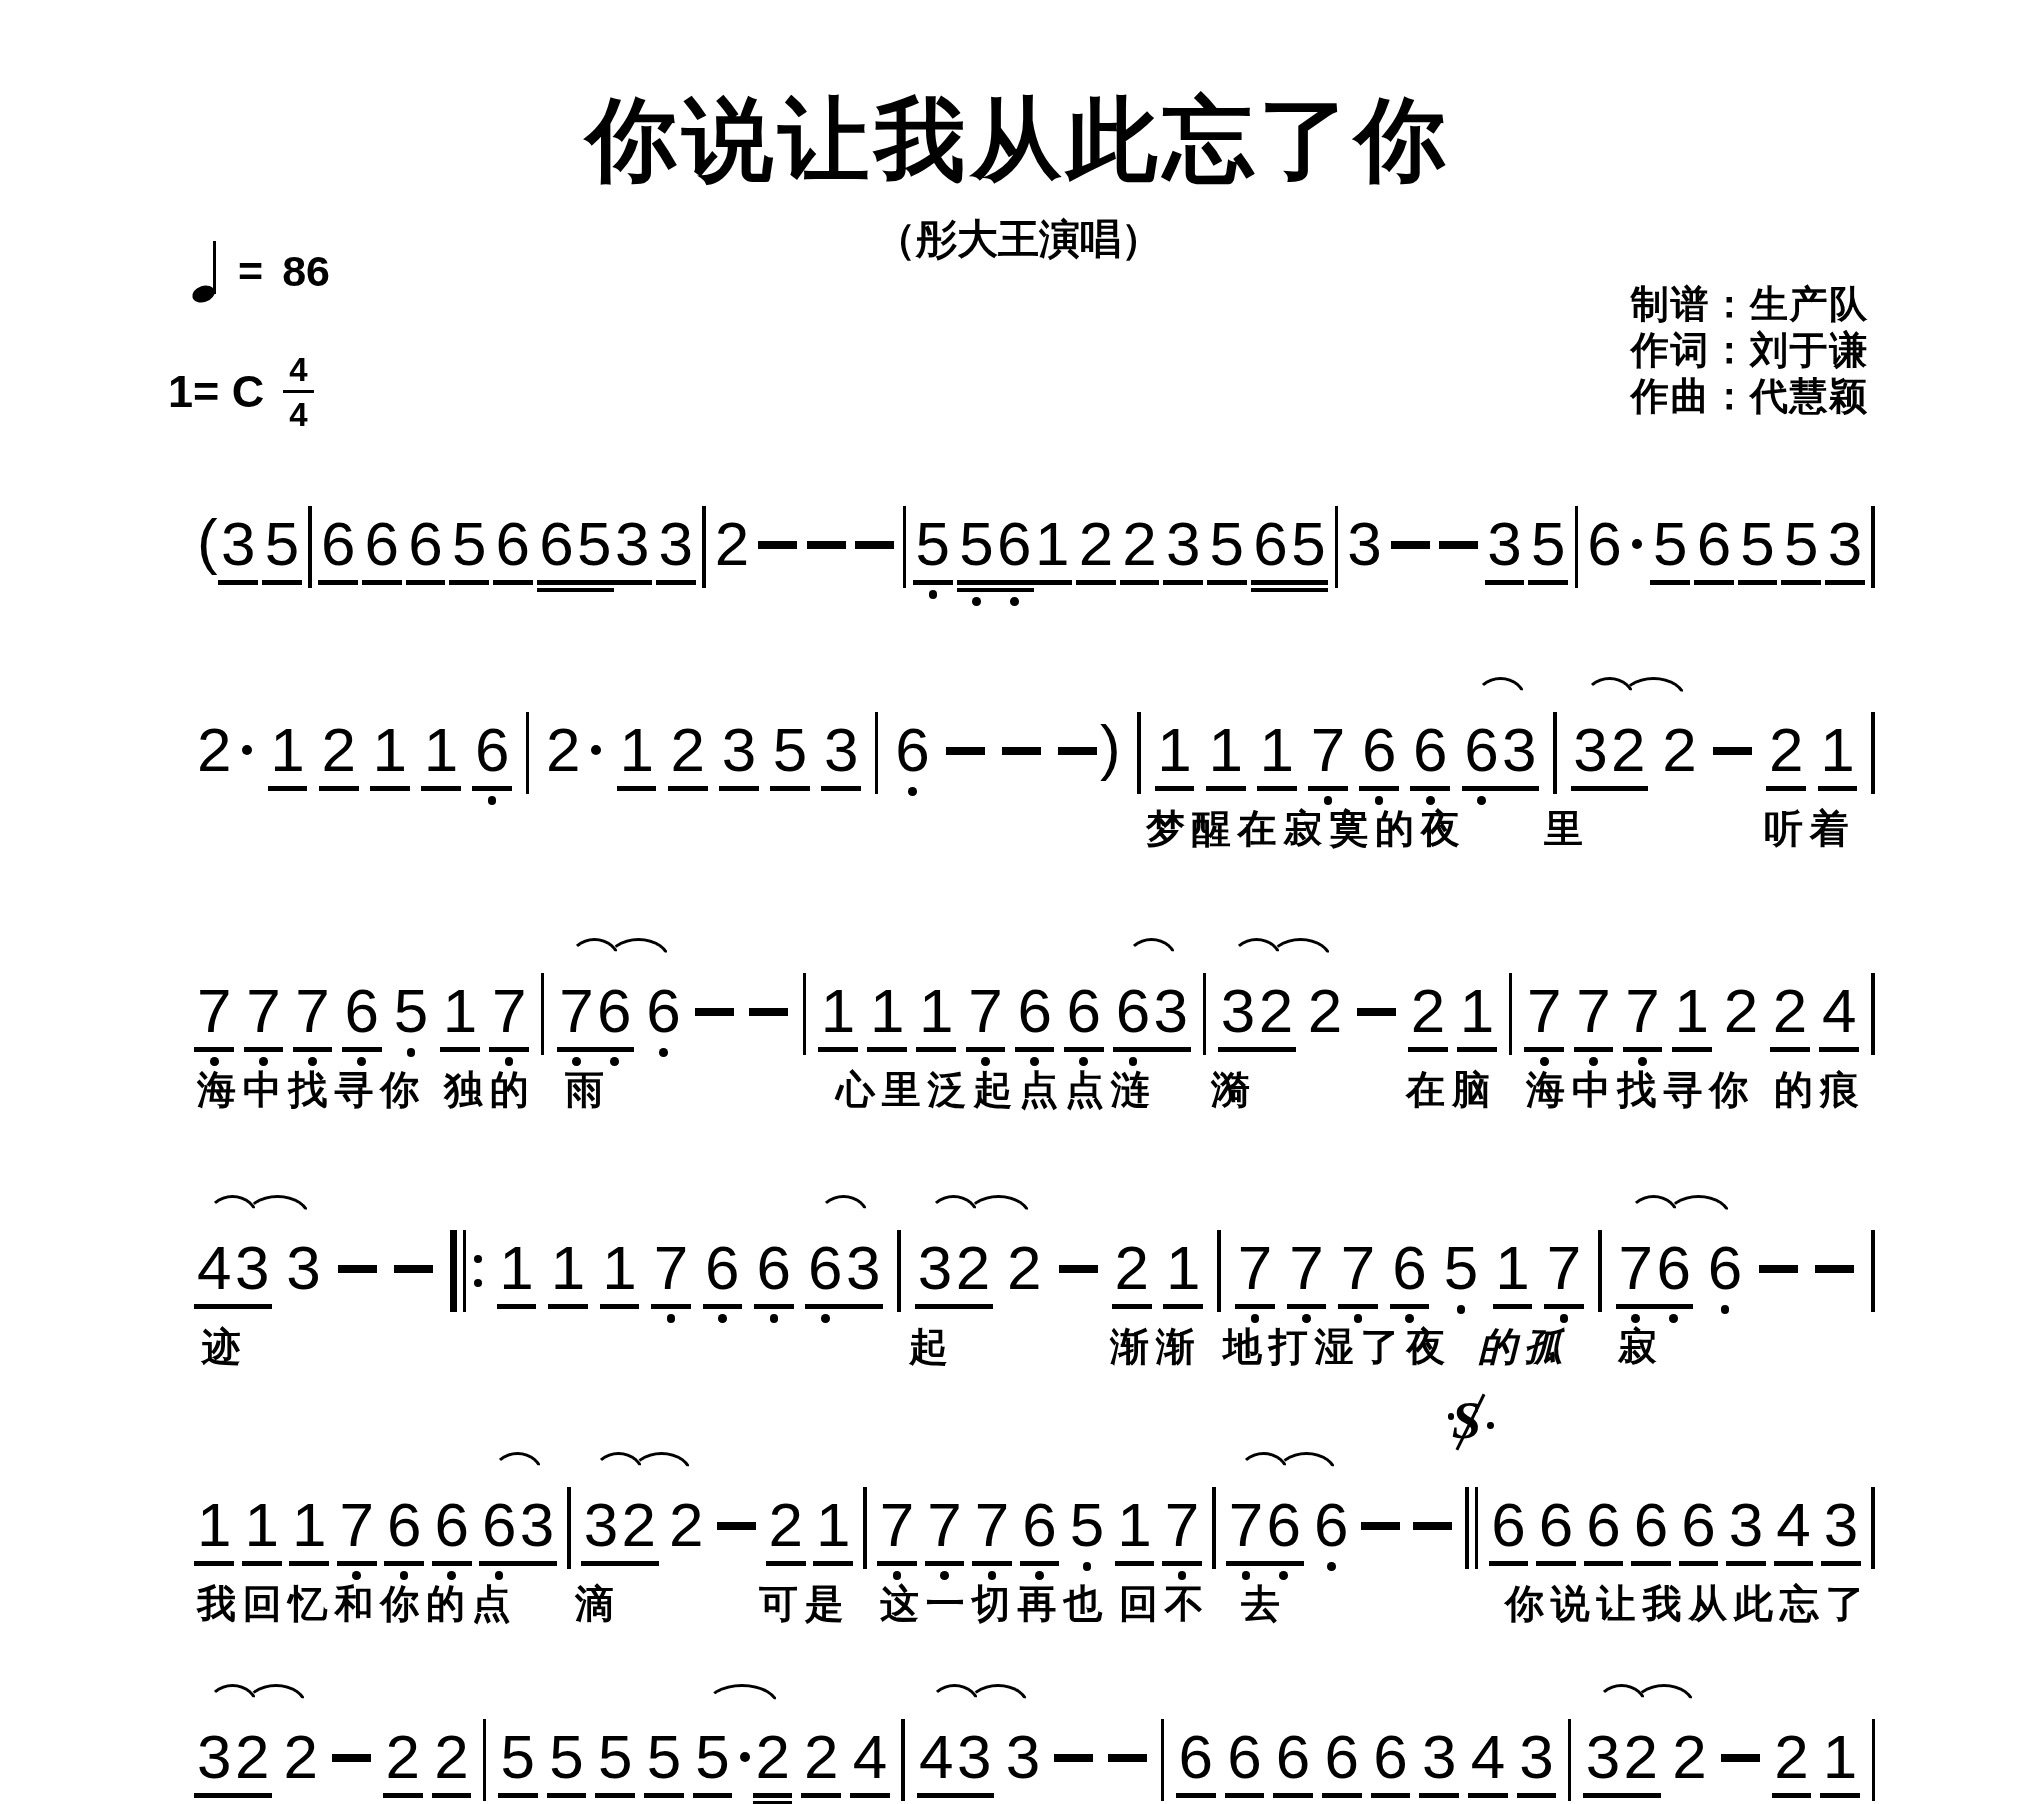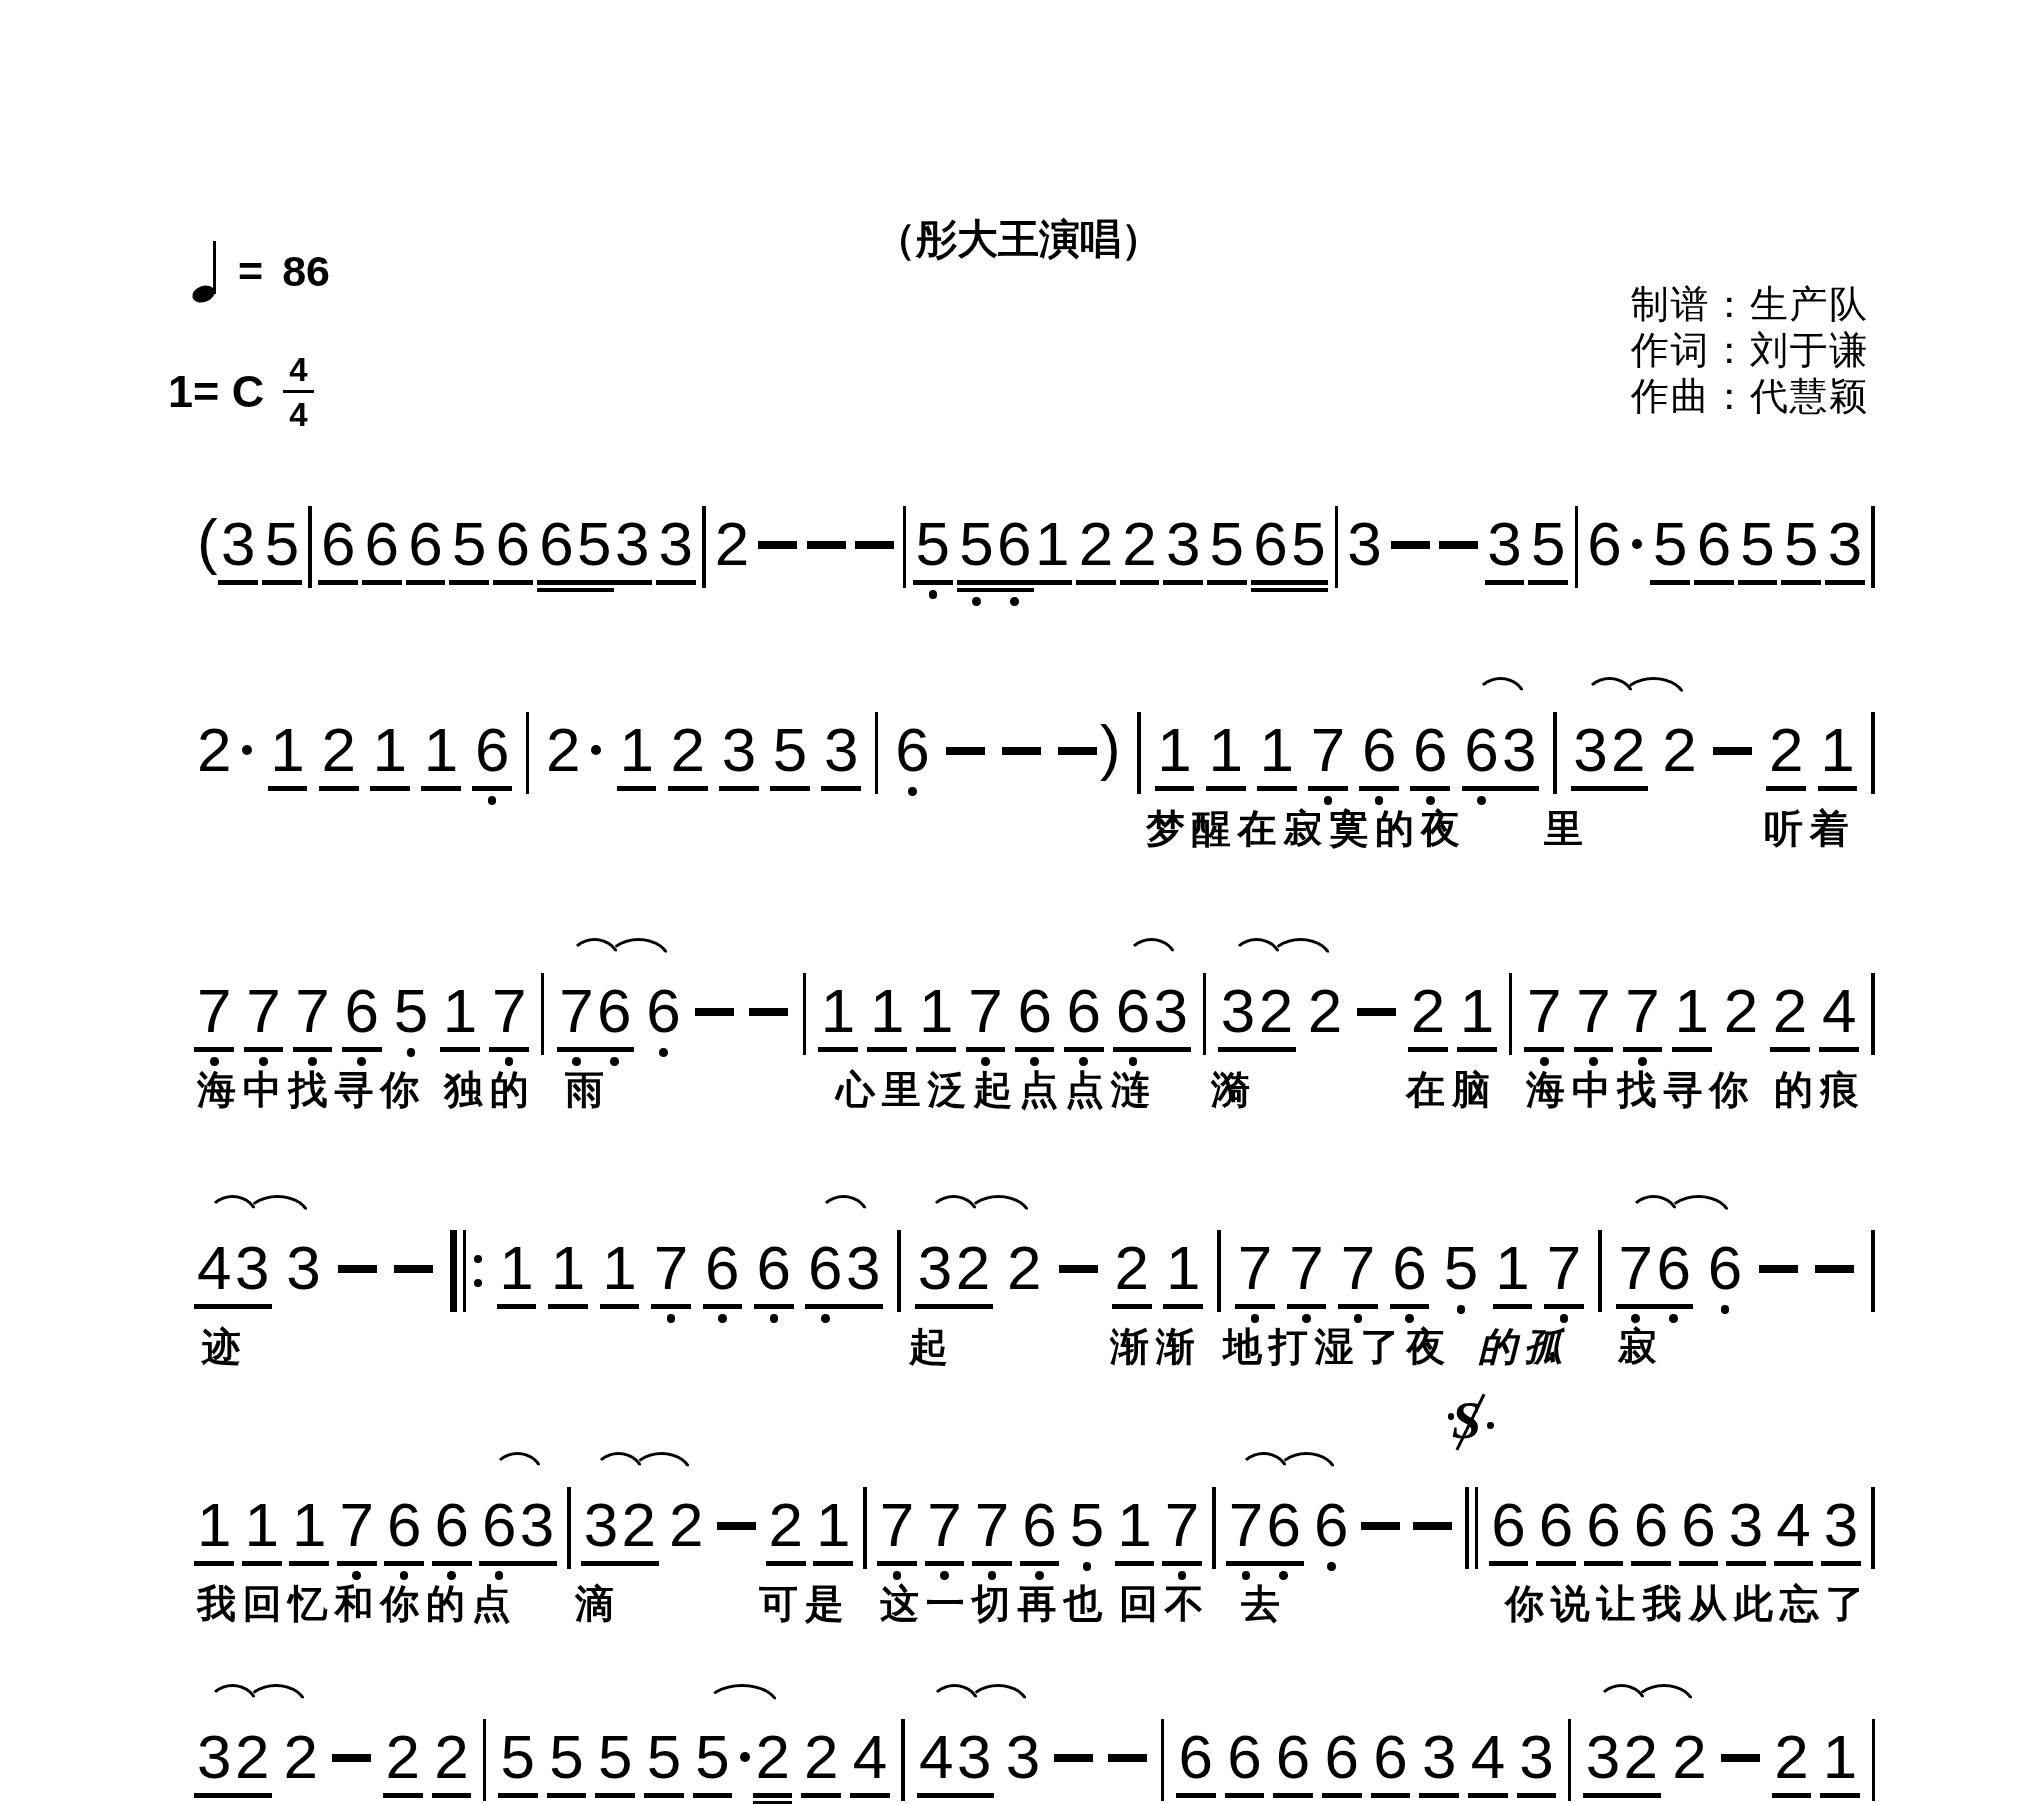--- a/index.html
+++ b/index.html
@@ -14,21 +14,21 @@
   .qnote{position:relative;width:27px;height:62px;display:inline-block;}
   .qnote:before{content:"";position:absolute;left:0;bottom:0;width:23px;height:16.3px;
          background:#000;border-radius:50%;transform:rotate(-18deg);}
   .qnote:after{content:"";position:absolute;right:2.6px;bottom:7.7px;width:3.4px;height:53px;background:#000;}
   .keysig{position:absolute;left:168px;top:353px;display:flex;align-items:center;
          font-size:45px;font-weight:700;}
   .meter{display:inline-flex;flex-direction:column;align-items:center;margin-left:19px;
          font-size:33px;font-weight:700;line-height:1;}
   .meter .mnum{display:block;padding:0 6px 4.3px;border-bottom:3.4px solid #000;}
   .meter .mden{display:block;padding-top:4.3px;}
-  .credits{position:absolute;right:168px;top:281px;font-size:38px;font-weight:400;
+  .credits{position:absolute;right:168px;top:281px;font-size:38px;font-weight:700;
          line-height:46px;letter-spacing:1.7px;text-align:left;}
   #score .line{position:absolute;left:197px;width:1678px;}
   .notes{position:relative;display:flex;justify-content:space-between;align-items:flex-end;height:67px;}
   .unit{display:flex;align-items:flex-end;gap:3.4px;}
   .tok{display:block;}
   .num{position:relative;font-size:62px;line-height:65px;font-weight:400;}
   .num i,.segno i,.rbegin i,.dbar i{display:block;font-style:normal;}
   .ul{position:absolute;left:-2.6px;right:-2.6px;bottom:-8.6px;height:4.3px;background:#000;}
   .ul2{bottom:-16.3px;}
   .odot{position:absolute;left:50%;margin-left:-4.3px;width:8.6px;height:8.6px;border-radius:50%;background:#000;}
@@ -53,20 +53,21 @@
   .segno .sg{font-family:"Liberation Serif",serif;font-style:italic;font-weight:700;
        font-size:53px;line-height:58px;}
   .segno .slash{position:absolute;left:17px;top:0;width:2.6px;height:62px;background:#000;transform:rotate(26deg);}
   .segno .d1{position:absolute;left:-4.3px;top:22px;width:6.8px;height:6.8px;border-radius:50%;background:#000;}
   .segno .d2{position:absolute;right:-3.4px;top:31px;width:6.8px;height:6.8px;border-radius:50%;background:#000;}
 </style>
 </head>
 <body>
 
 <div class="sheet">
+  <h1 class="title">你说让我从此忘了你</h1>
   <div class="subtitle">（彤大王演唱）</div>
 
   <div class="tempo">
     <span class="qnote"></span>
     <span>=</span>
     <span>86</span>
   </div>
 
   <div class="keysig">
     <span>1= C</span>

